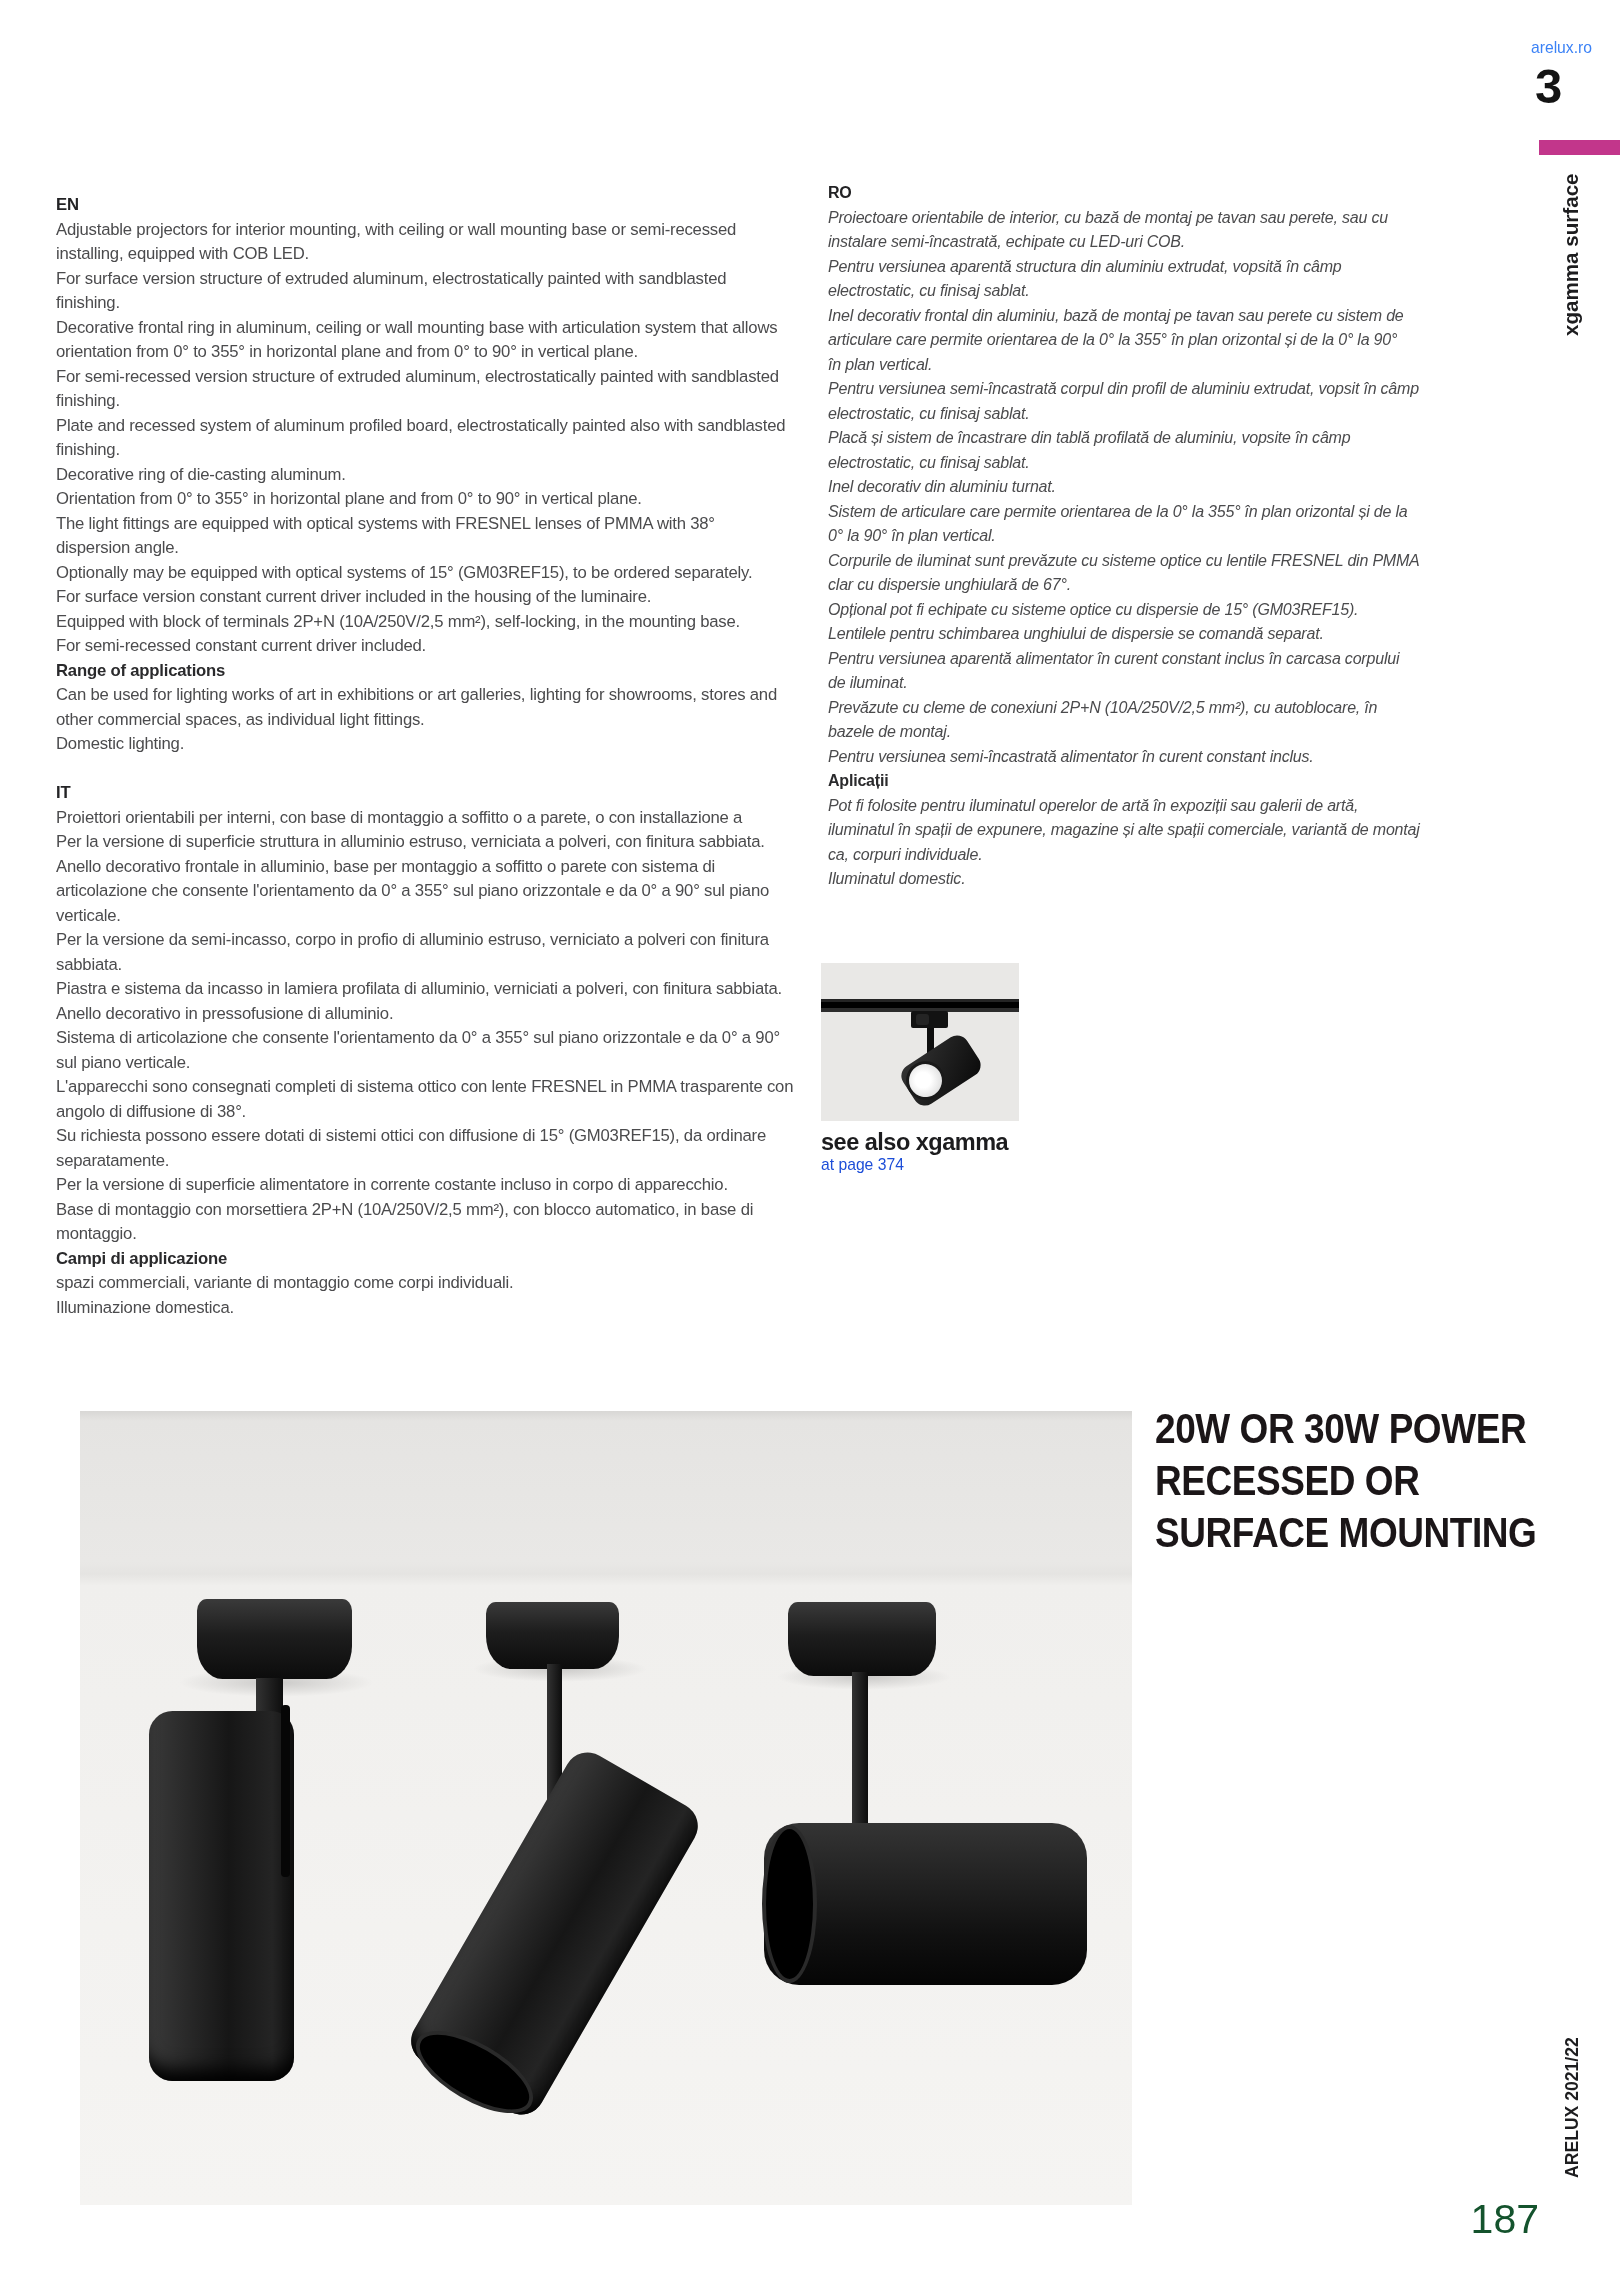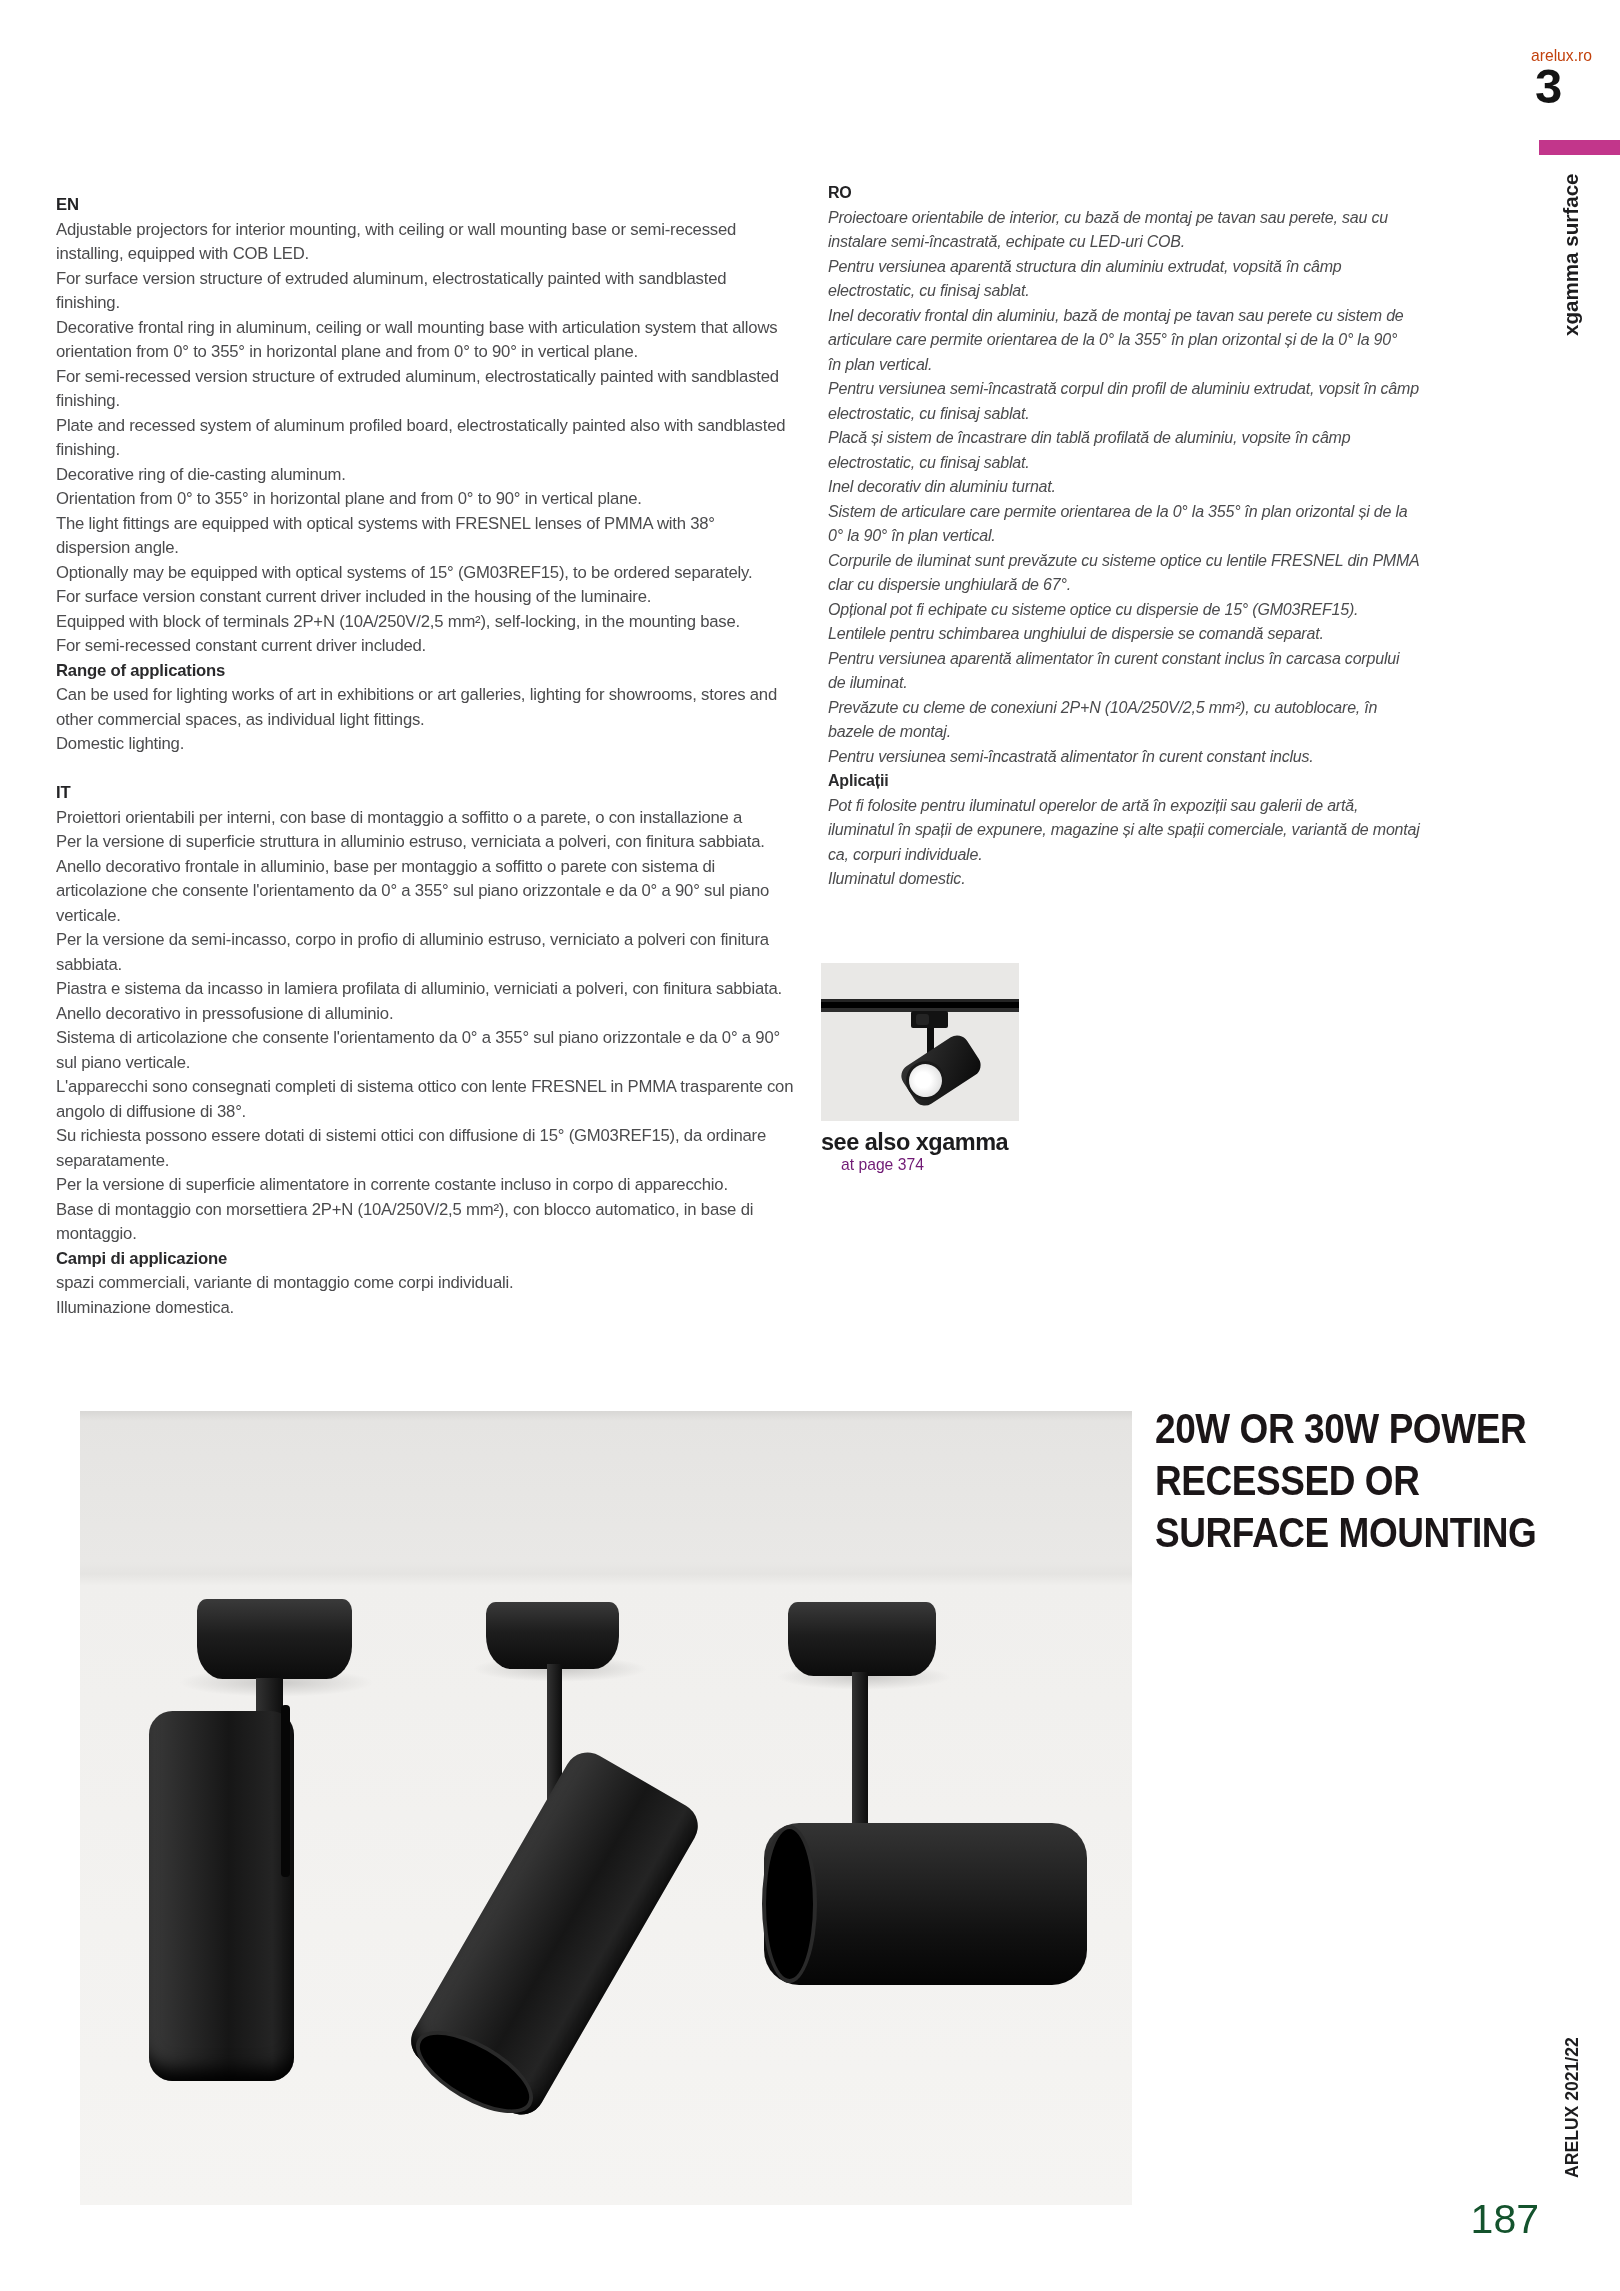--- a/index.html
+++ b/index.html
@@ -11,21 +11,21 @@
   .line{height:24.5px;line-height:24.5px;white-space:nowrap;}
   .line.head{font-weight:bold;color:#232325;}
   .line.bold{font-weight:bold;color:#2a2a2c;}
   .line.gap{height:24.5px;}
   #col-left{left:56px;top:193px;}
   #col-right{left:828px;top:181px;font-size:16px;}
   #col-right .line{font-style:italic;}
   #col-right .line.head,#col-right .line.upright{font-style:normal;}
 
   
-  .site{position:absolute;top:47px;left:1509px;width:83px;text-align:right;font-size:15.7px;color:#c2410c;}
+  .site{position:absolute;top:39px;left:1509px;width:83px;text-align:right;font-size:15.7px;color:#3b82f6;}
   .chapter{position:absolute;top:61px;left:1535px;font-size:49px;line-height:51px;font-weight:bold;color:#141414;letter-spacing:-1px;}
   .accent-bar{position:absolute;left:1539px;top:140px;width:81px;height:14.7px;background:#c2368b;}
   .vert{position:absolute;writing-mode:vertical-rl;transform:rotate(180deg);font-weight:bold;color:#1d1d1f;
         display:flex;align-items:center;justify-content:center;}
   #section-vert{left:1555px;top:165px;width:31px;height:180px;font-size:20.6px;letter-spacing:0;}
   #catalog-vert{left:1558px;top:2033px;width:29px;height:149px;font-size:17.6px;}
   .pagenum{position:absolute;left:1466px;top:2196px;width:73px;text-align:right;font-size:41px;color:#14532d;}
 
   
   #see-also{position:absolute;left:821px;top:963px;width:206px;}
@@ -35,21 +35,21 @@
           background:linear-gradient(180deg,#242424 0 2.9px,#000 2.9px 8.8px,#2c2c2c 8.8px 12.7px);}
   .tk-adapter{left:90px;top:48px;width:37px;height:16.7px;background:#121212;border-radius:2px;}
   .tk-knob{left:95px;top:51px;width:12.7px;height:10.8px;background:#242424;border-radius:2.9px;}
   .tk-stem{left:106px;top:65px;width:6.9px;height:26.5px;background:#0e0e0e;}
   .tk-body{left:82px;top:85px;width:76px;height:45px;border-radius:11.8px;
            background:linear-gradient(145deg,#343434,#0a0a0a);transform:rotate(-33deg);}
   .tk-lens{left:2.9px;top:5.9px;width:33px;height:33px;border-radius:50%;
            background:radial-gradient(circle at 45% 45%,#ffffff 30%,#eaeaea 60%,#cfcfcf 100%);
            box-shadow:0 0 0 2.9px #1a1a1a;}
   .see-title{font-size:23.5px;font-weight:bold;color:#1c1c1e;letter-spacing:-0.5px;margin-top:8.8px;line-height:25.5px;}
-  .see-sub{font-size:15.7px;color:#701a75;line-height:19.6px;margin-left:20px;}
+  .see-sub{font-size:15.7px;color:#1d4ed8;line-height:19.6px;}
 
   
   #headline{position:absolute;left:1155px;top:1402px;color:#1b1618;font-weight:bold;
             font-size:43px;line-height:52px;letter-spacing:-0.5px;white-space:nowrap;
             transform:scaleX(0.86);transform-origin:left top;}
 
   
   #photo{position:absolute;left:80px;top:1411px;width:1052px;height:794px;overflow:hidden;
          background:linear-gradient(180deg,#d8d7d5 0px,#e5e4e2 9.8px,#e9e8e6 19%,#e5e4e2 20.5%,
                      #f0efed 22%,#f3f2f0 65%,#f5f4f2 100%);}

